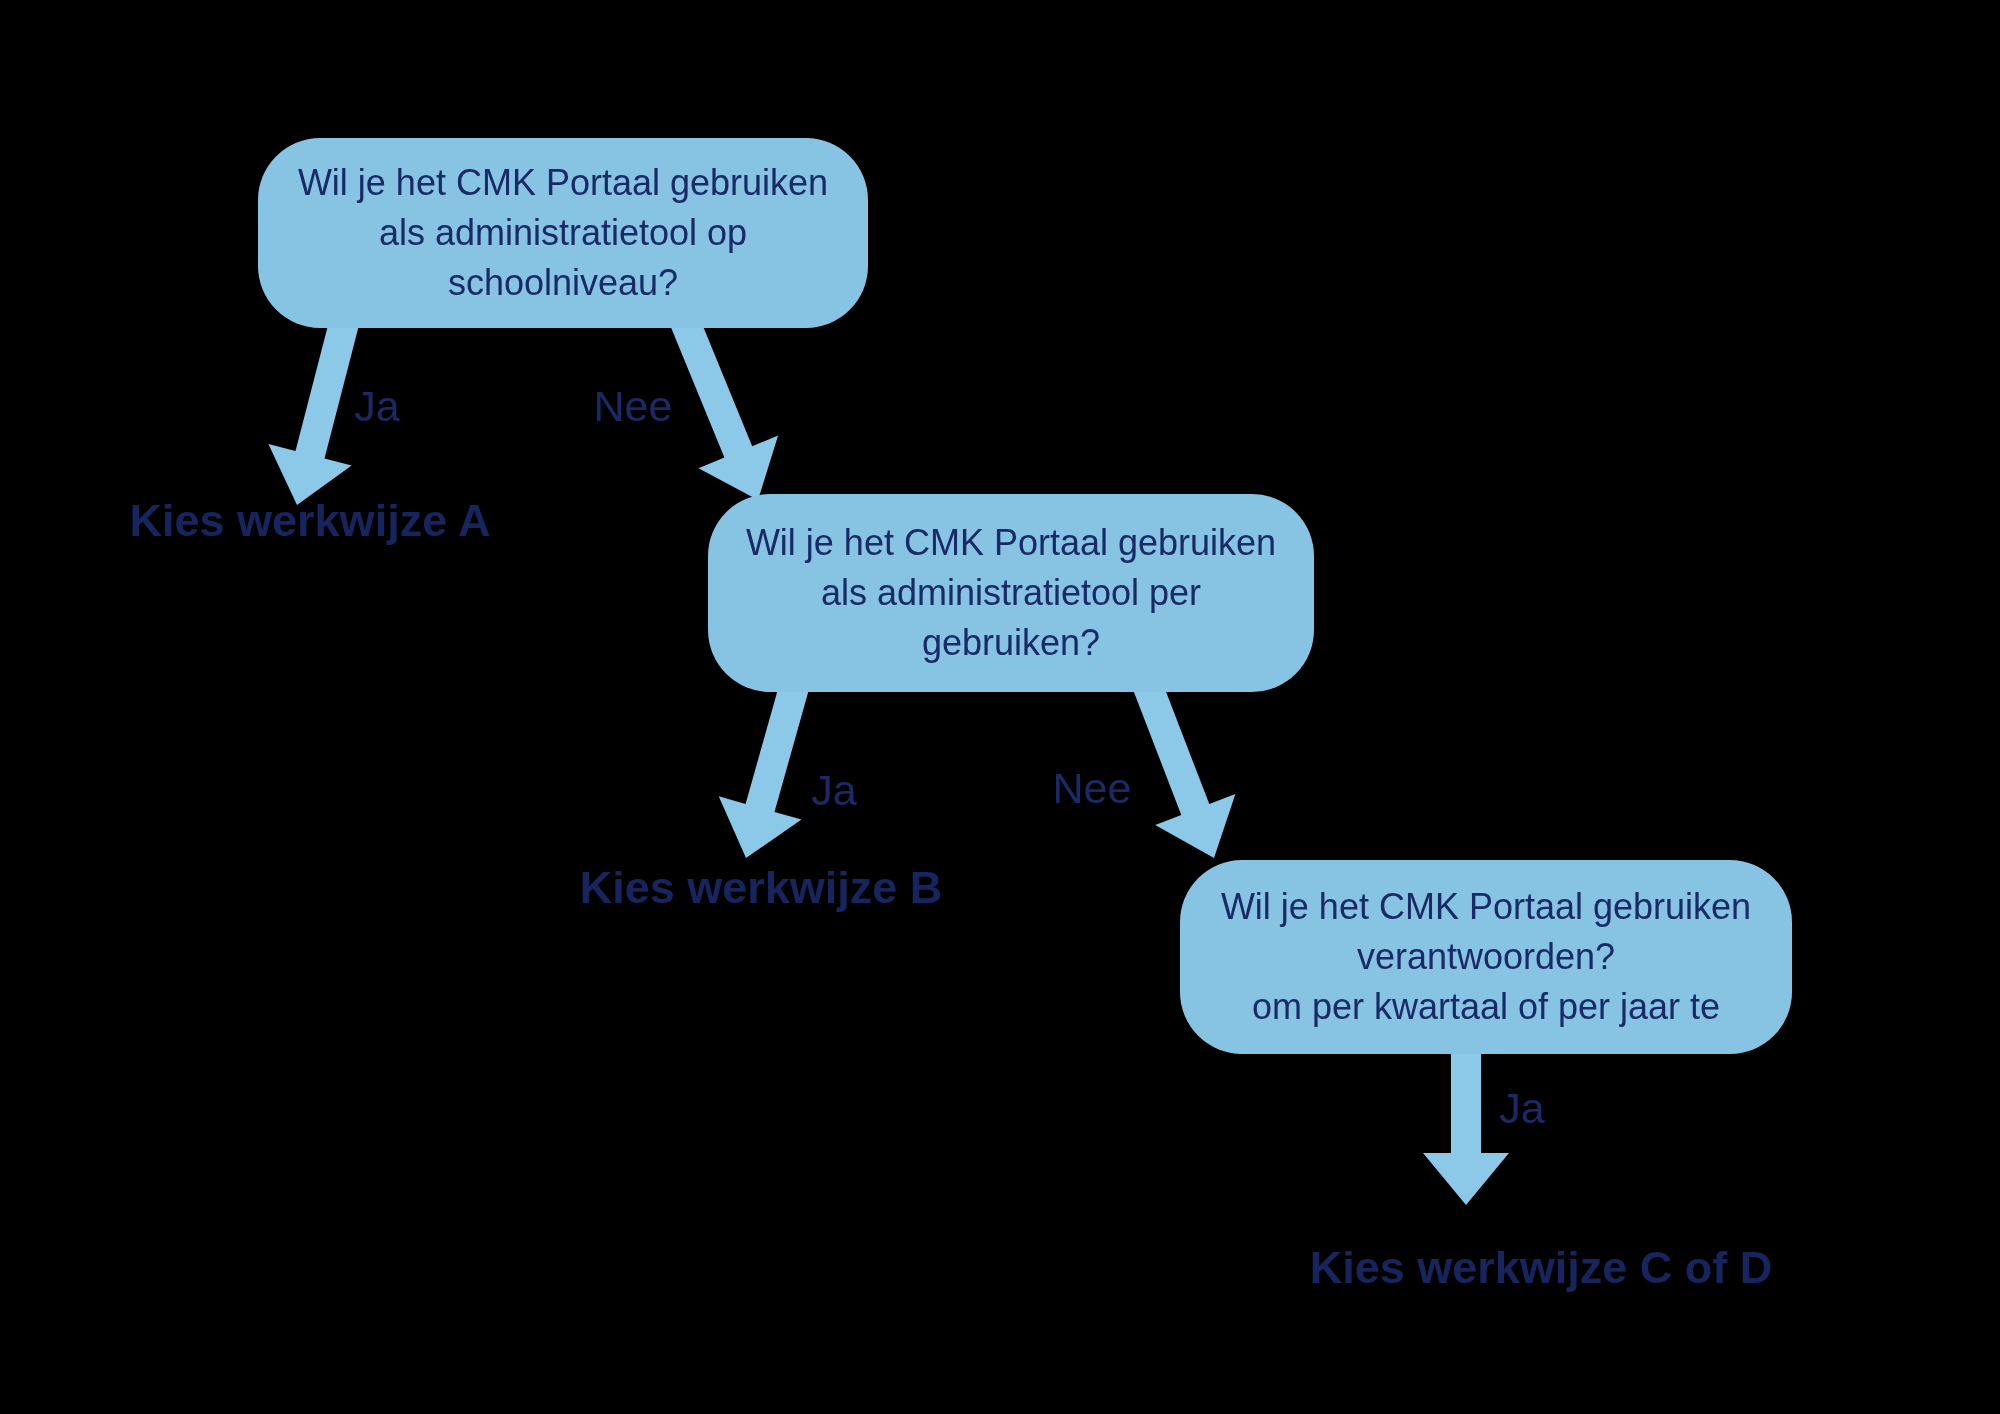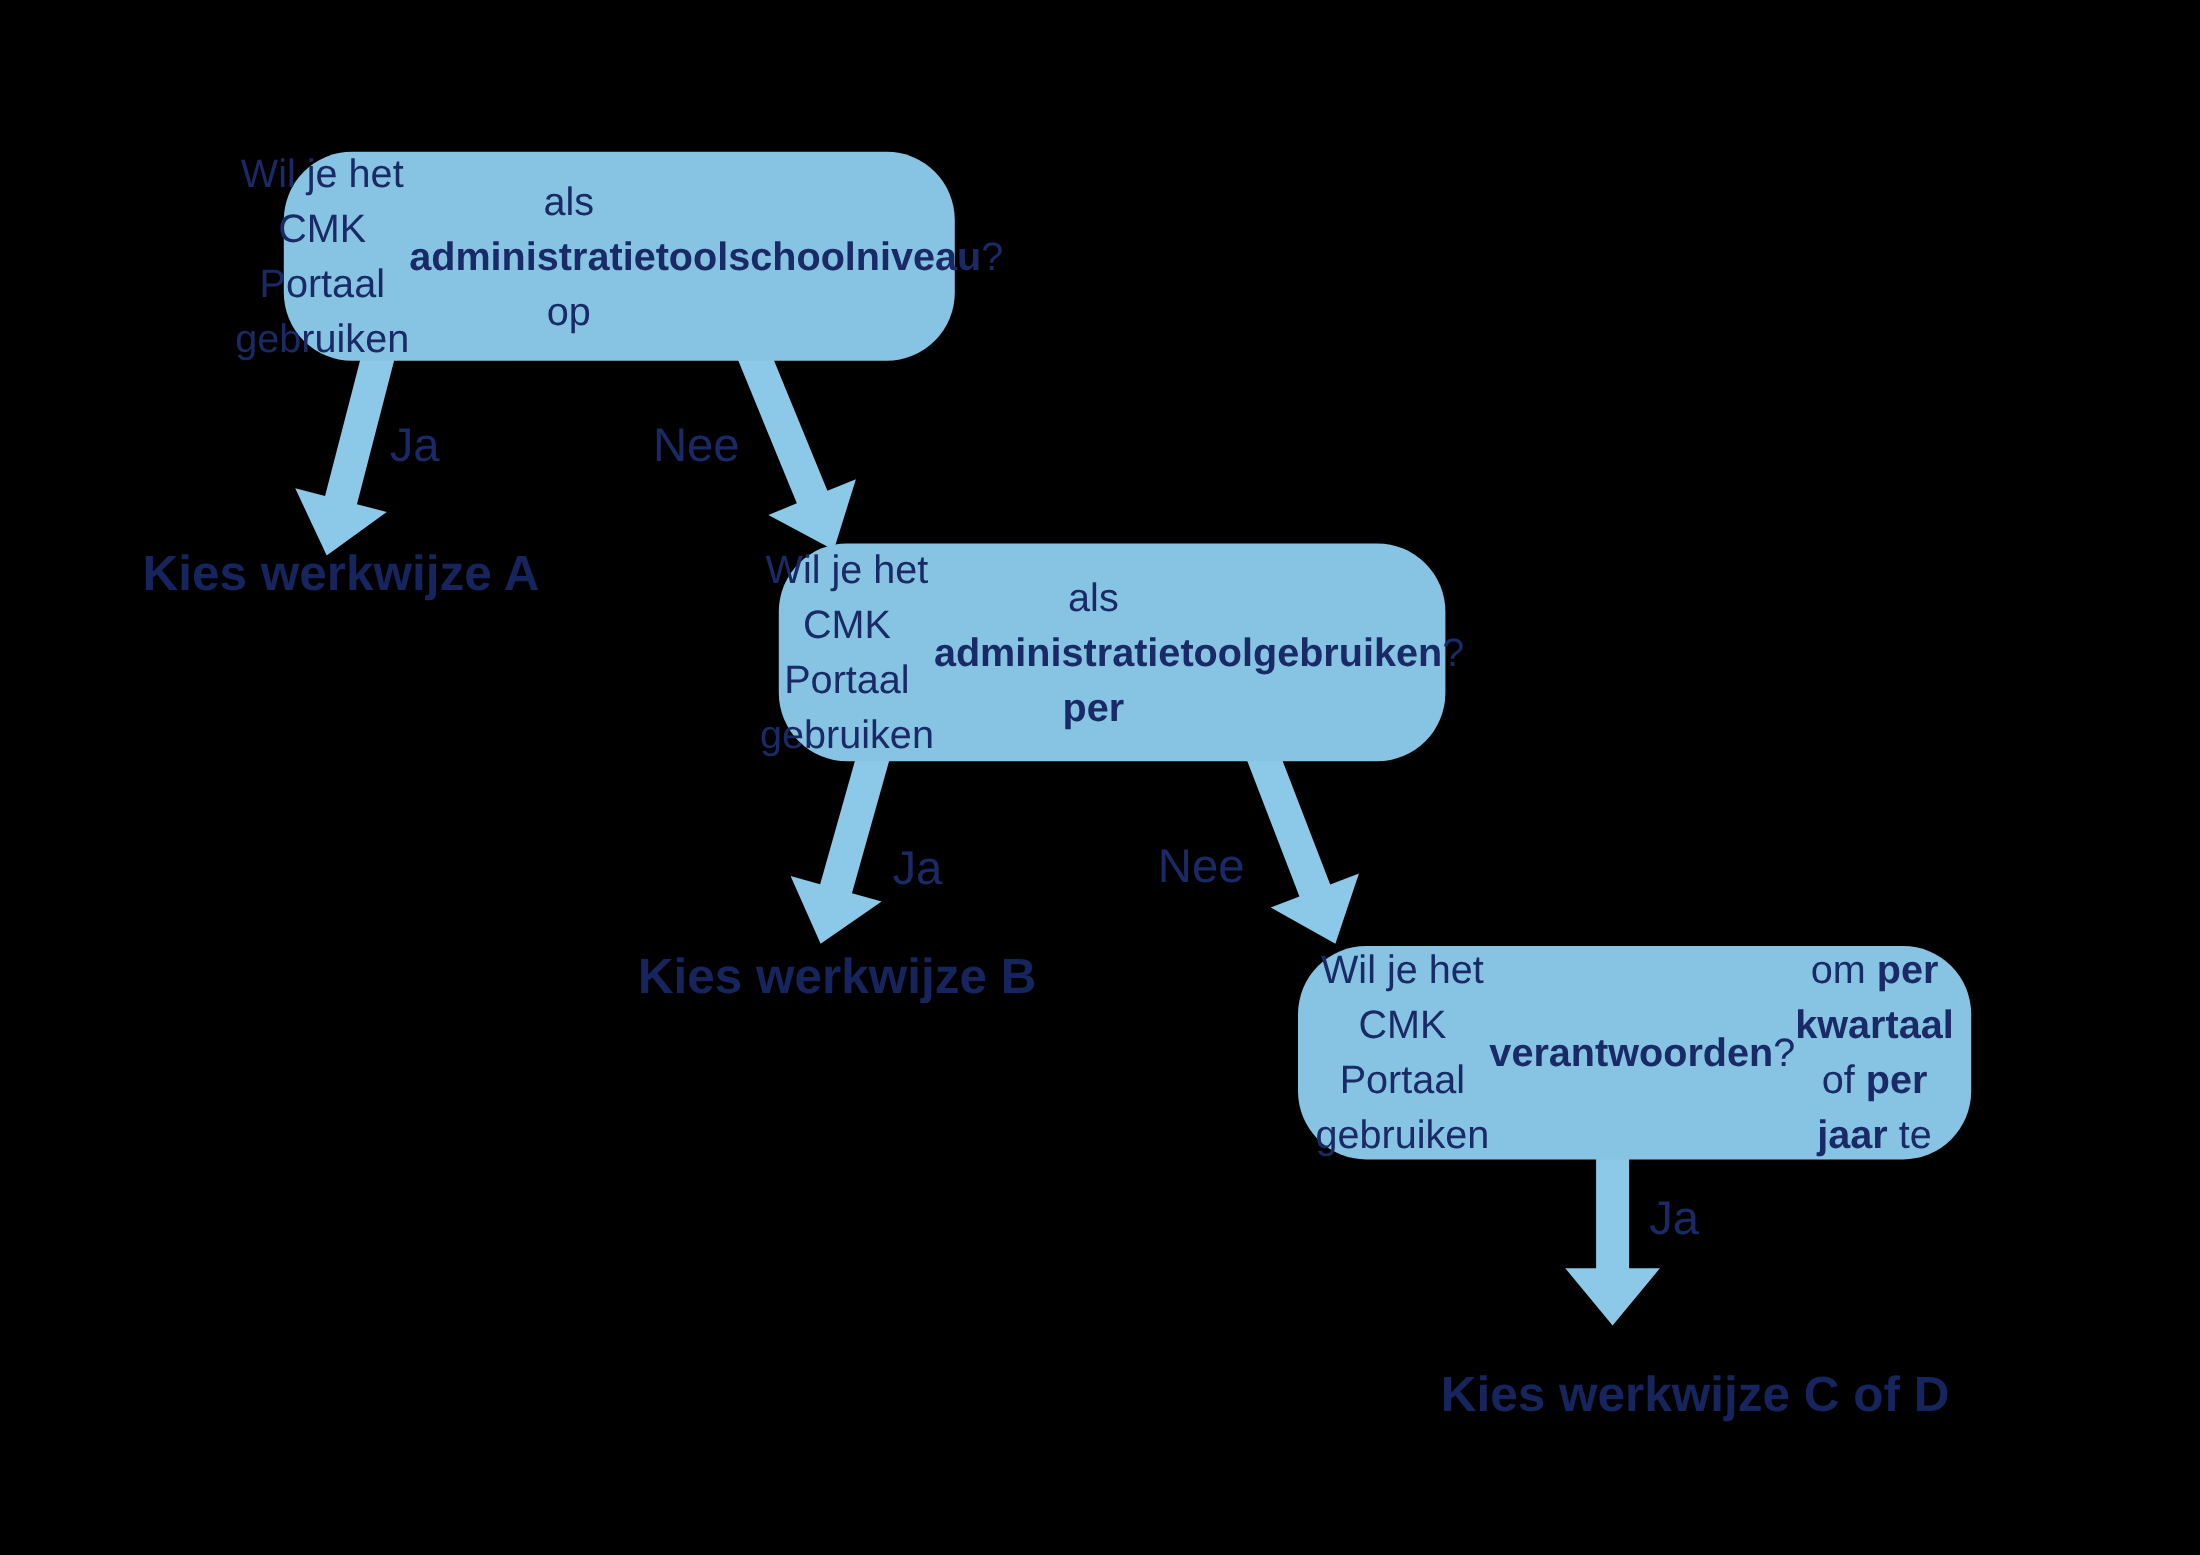--- a/index.html
+++ b/index.html
@@ -18,30 +18,30 @@
     position: absolute;
     left: 0;
     top: 0;
     width: 2000px;
     height: 1414px;
   }
   .node {
     position: absolute;
     border-radius: 62px;
     display: flex;
-    flex-direction: row;
+    flex-direction: column;
     justify-content: center;
     align-items: center;
     text-align: center;
     font-size: 36px;
     line-height: 50px;
     padding: 0 20px;
     box-sizing: border-box;
   }
-  .node .b { font-weight: bold; }
+  .node .b { font-weight: normal; }
   #node-q1 { left: 258px; top: 138px; width: 610px; height: 190px; }
   #node-q2 { left: 708px; top: 494px; width: 606px; height: 198px; }
   #node-q3 { left: 1180px; top: 860px; width: 612px; height: 194px; }
 
   .edge-label {
     position: absolute;
     transform: translate(-50%, -50%);
     font-size: 43px;
     white-space: nowrap;
   }

